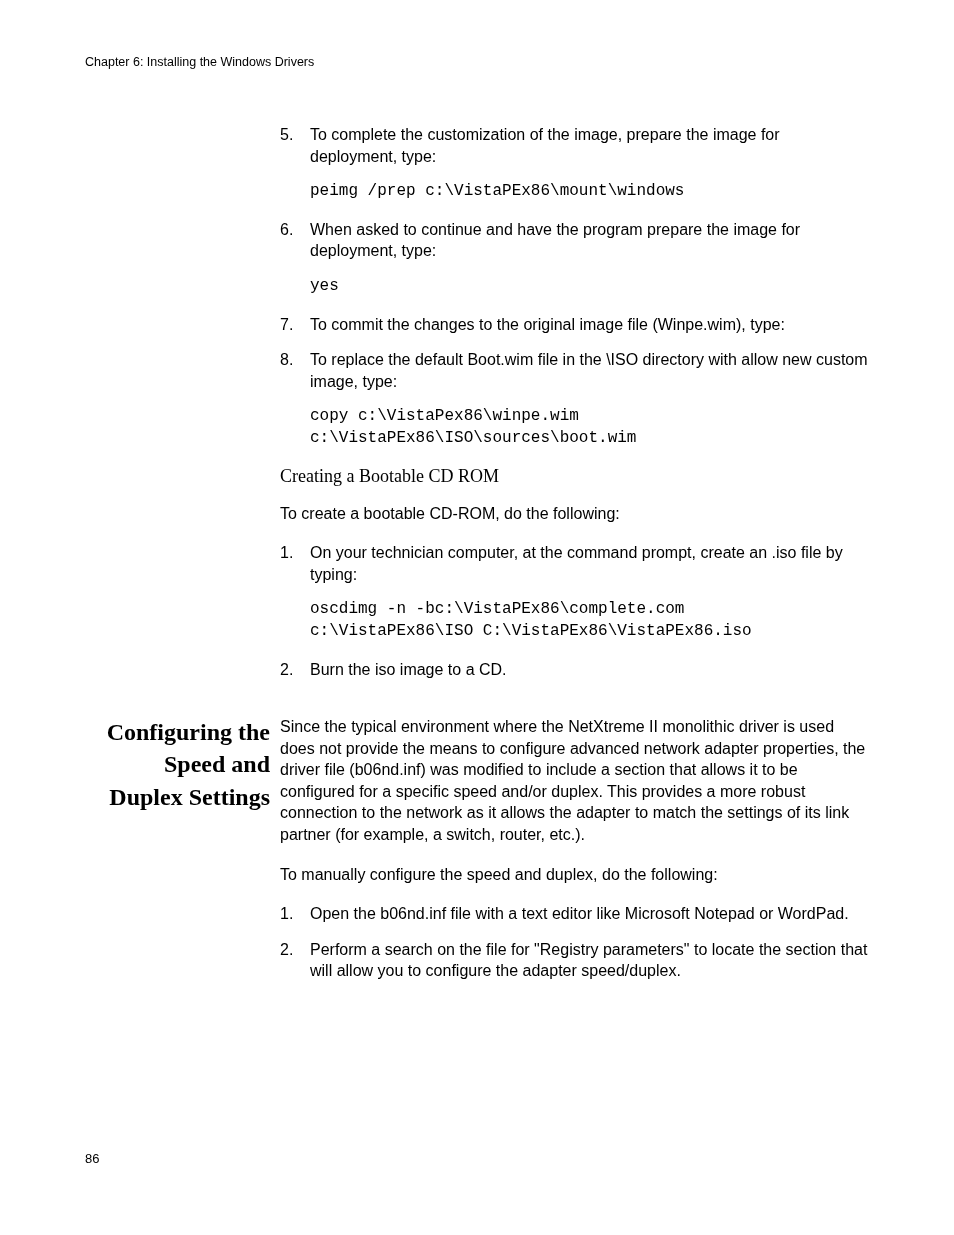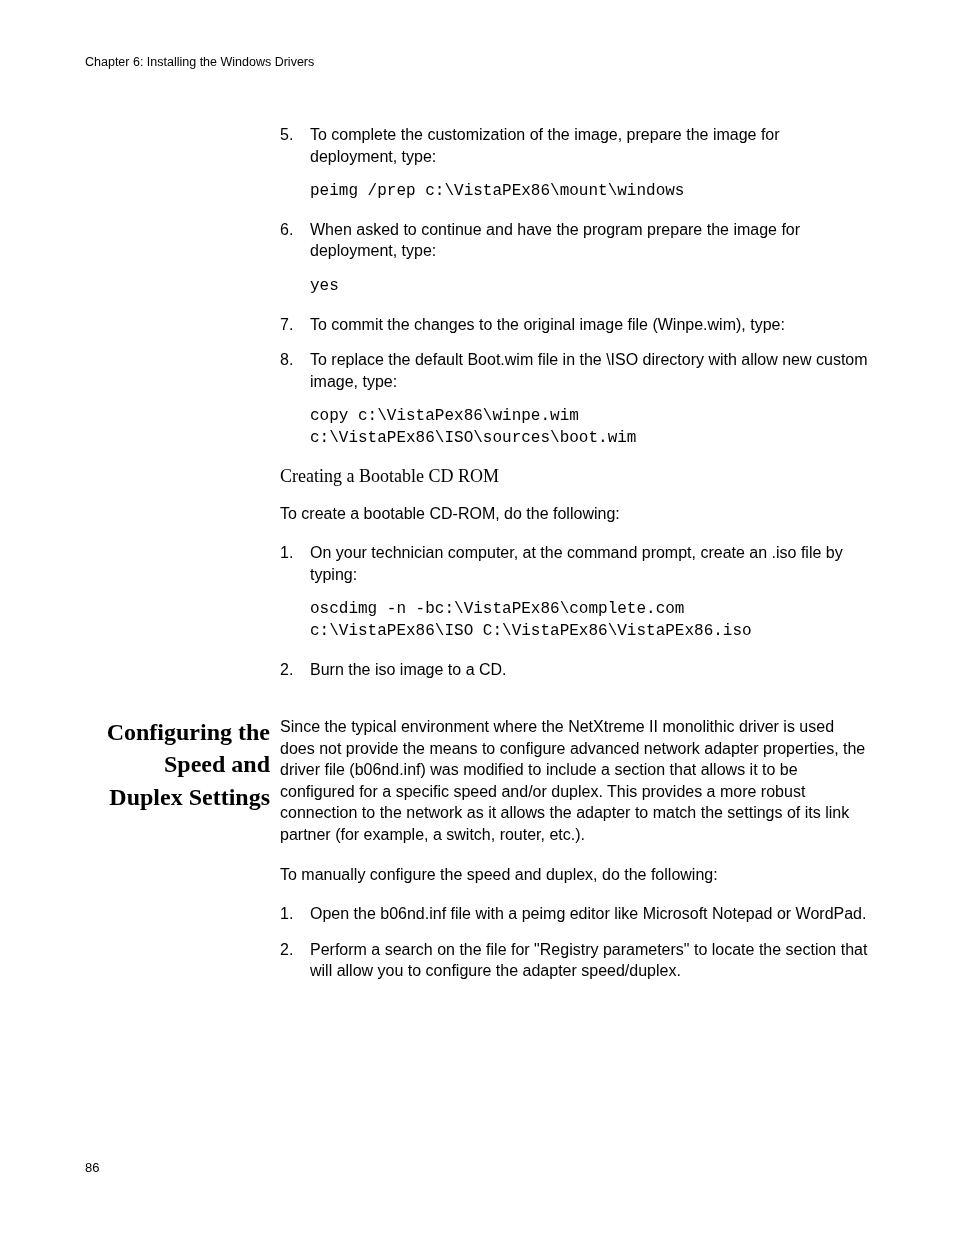--- a/index.html
+++ b/index.html
@@ -74,21 +74,21 @@
   }
   .sidebar-heading {
     font-family: "Times New Roman", Times, serif;
     font-weight: bold;
     font-size: 24px;
     text-align: right;
     line-height: 1.35;
   }
   .page-number {
     position: absolute;
-    bottom: 60px;
+    bottom: 69px;
     left: 85px;
     font-size: 13px;
   }
 </style>
 </head>
 <body>
 
 <div class="page">
 
   <div class="running-header">Chapter 6: Installing the Windows Drivers</div>
@@ -147,21 +147,21 @@
     <div class="left-col">
       <div class="sidebar-heading">Configuring the Speed and Duplex Settings</div>
     </div>
     <div class="right-col">
       <div class="para">Since the typical environment where the NetXtreme II monolithic driver is used does not provide the means to configure advanced network adapter properties, the driver file (b06nd.inf) was modified to include a section that allows it to be configured for a specific speed and/or duplex. This provides a more robust connection to the network as it allows the adapter to match the settings of its link partner (for example, a switch, router, etc.).</div>
       <div class="para">To manually configure the speed and duplex, do the following:</div>
 
       <div class="ol">
         <div class="li">
           <div class="num">1.</div>
-          <div class="txt">Open the b06nd.inf file with a peimg editor like Microsoft Notepad or WordPad.</div>
+          <div class="txt">Open the b06nd.inf file with a text editor like Microsoft Notepad or WordPad.</div>
         </div>
         <div class="li">
           <div class="num">2.</div>
           <div class="txt">Perform a search on the file for "Registry parameters" to locate the section that will allow you to configure the adapter speed/duplex.</div>
         </div>
       </div>
     </div>
   </div>
 
 </div>

